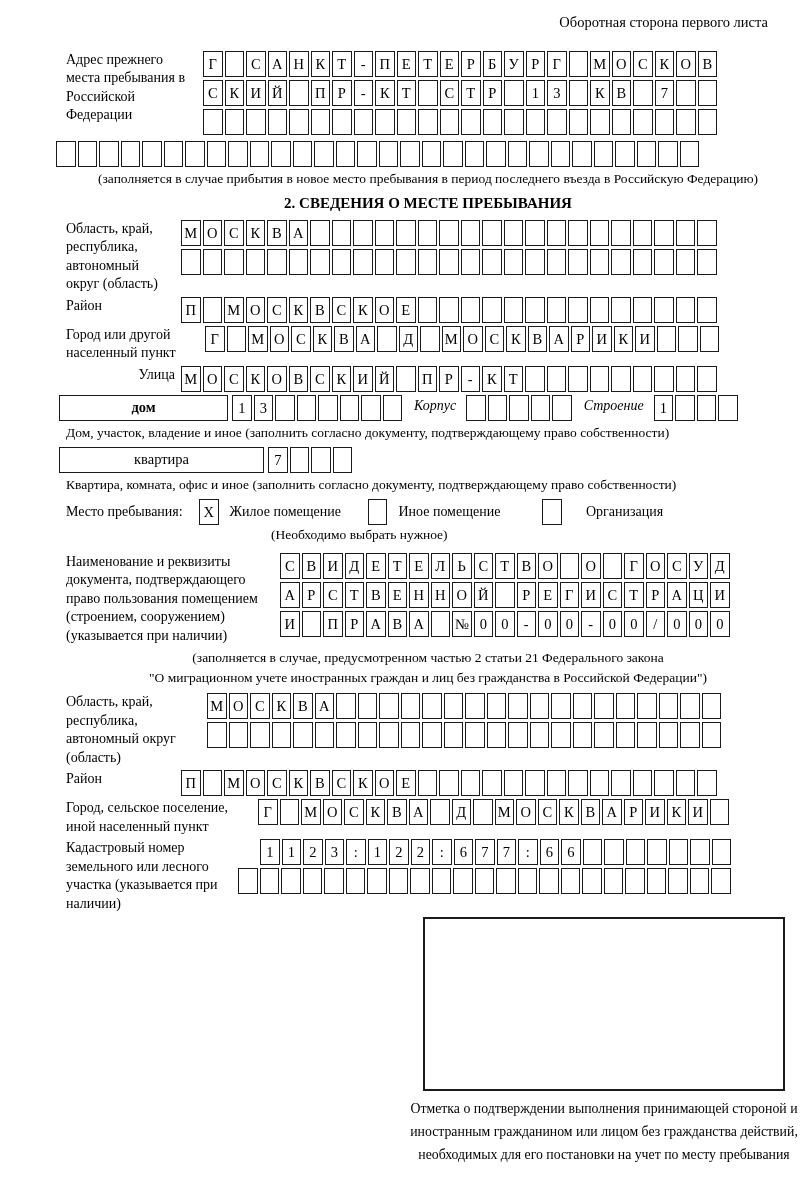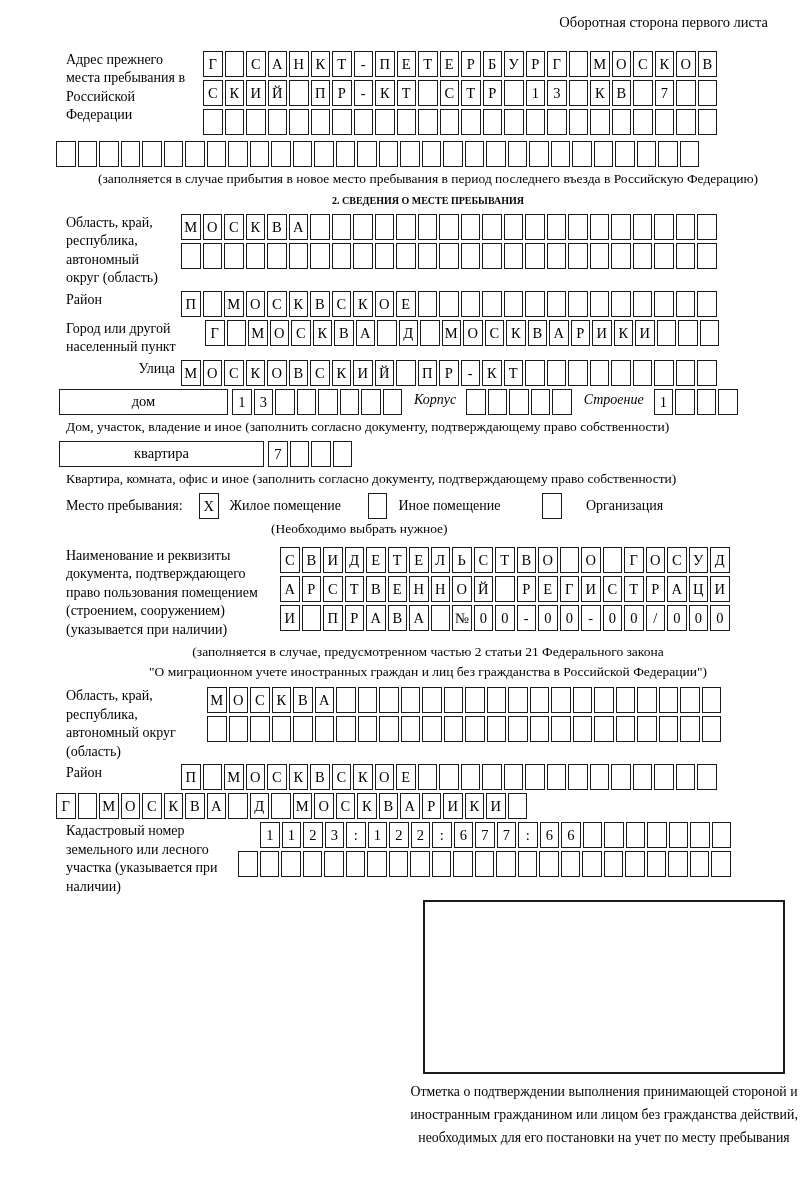--- a/index.html
+++ b/index.html
@@ -37,24 +37,24 @@
   .lbl-doc { width:224px; }
   .lbl-ob3 { width:151px; }
   .lbl-gor3 { width:202px; }
   .lbl-kad { width:182px; }
 
   .full { margin-left:0; margin-top:1px; }
   .note { font-size:13.5px; }
   .center { text-align:center; }
   .note-s1 { margin:4px 0 8px 0; }
 
-  .h-bold { font-weight:bold; font-size:10px; text-align:center; margin:4px 0 8px 0; }
+  .h-bold { font-weight:bold; font-size:15px; text-align:center; margin:4px 0 8px 0; }
 
   .domrow { margin-left:3px; margin-top:2px; }
-  .dombox { width:169px; }
+  .dombox { width:169px;font-weight:bold; }
   .kvbox { width:205px; }
   .seglbl { padding:3px 10px 0 12px; flex:0 0 auto;font-style:italic; }
   .under-note { margin:4px 0 6px 0; padding-left:10px; }
 
   .mesto-row { display:flex; align-items:center; margin:6px 0 2px 0; }
   .mesto-lbl { width:143px; padding-left:10px; flex:0 0 auto; }
   .opt-lbl { padding:0 0 0 11px; flex:0 0 auto; }
   .gap1 { margin-left:27px; } .gap2 { margin-left:42px; }
   .mesto-note { padding-left:215px; margin-bottom:10px; }
 
@@ -558,20 +558,21 @@
         <span class="cell"></span>
         <span class="cell"></span>
         <span class="cell"></span>
         <span class="cell"></span>
         <span class="cell"></span>
         <span class="cell"></span>
       </div>
   </div>
 
   <div class="frow">
+    <div class="lbl lbl-gor3">Город, сельское поселение, иной населенный пункт</div>
     <div class="boxes">
         <span class="cell">Г</span>
         <span class="cell"></span>
         <span class="cell">М</span>
         <span class="cell">О</span>
         <span class="cell">С</span>
         <span class="cell">К</span>
         <span class="cell">В</span>
         <span class="cell">А</span>
         <span class="cell"></span>

